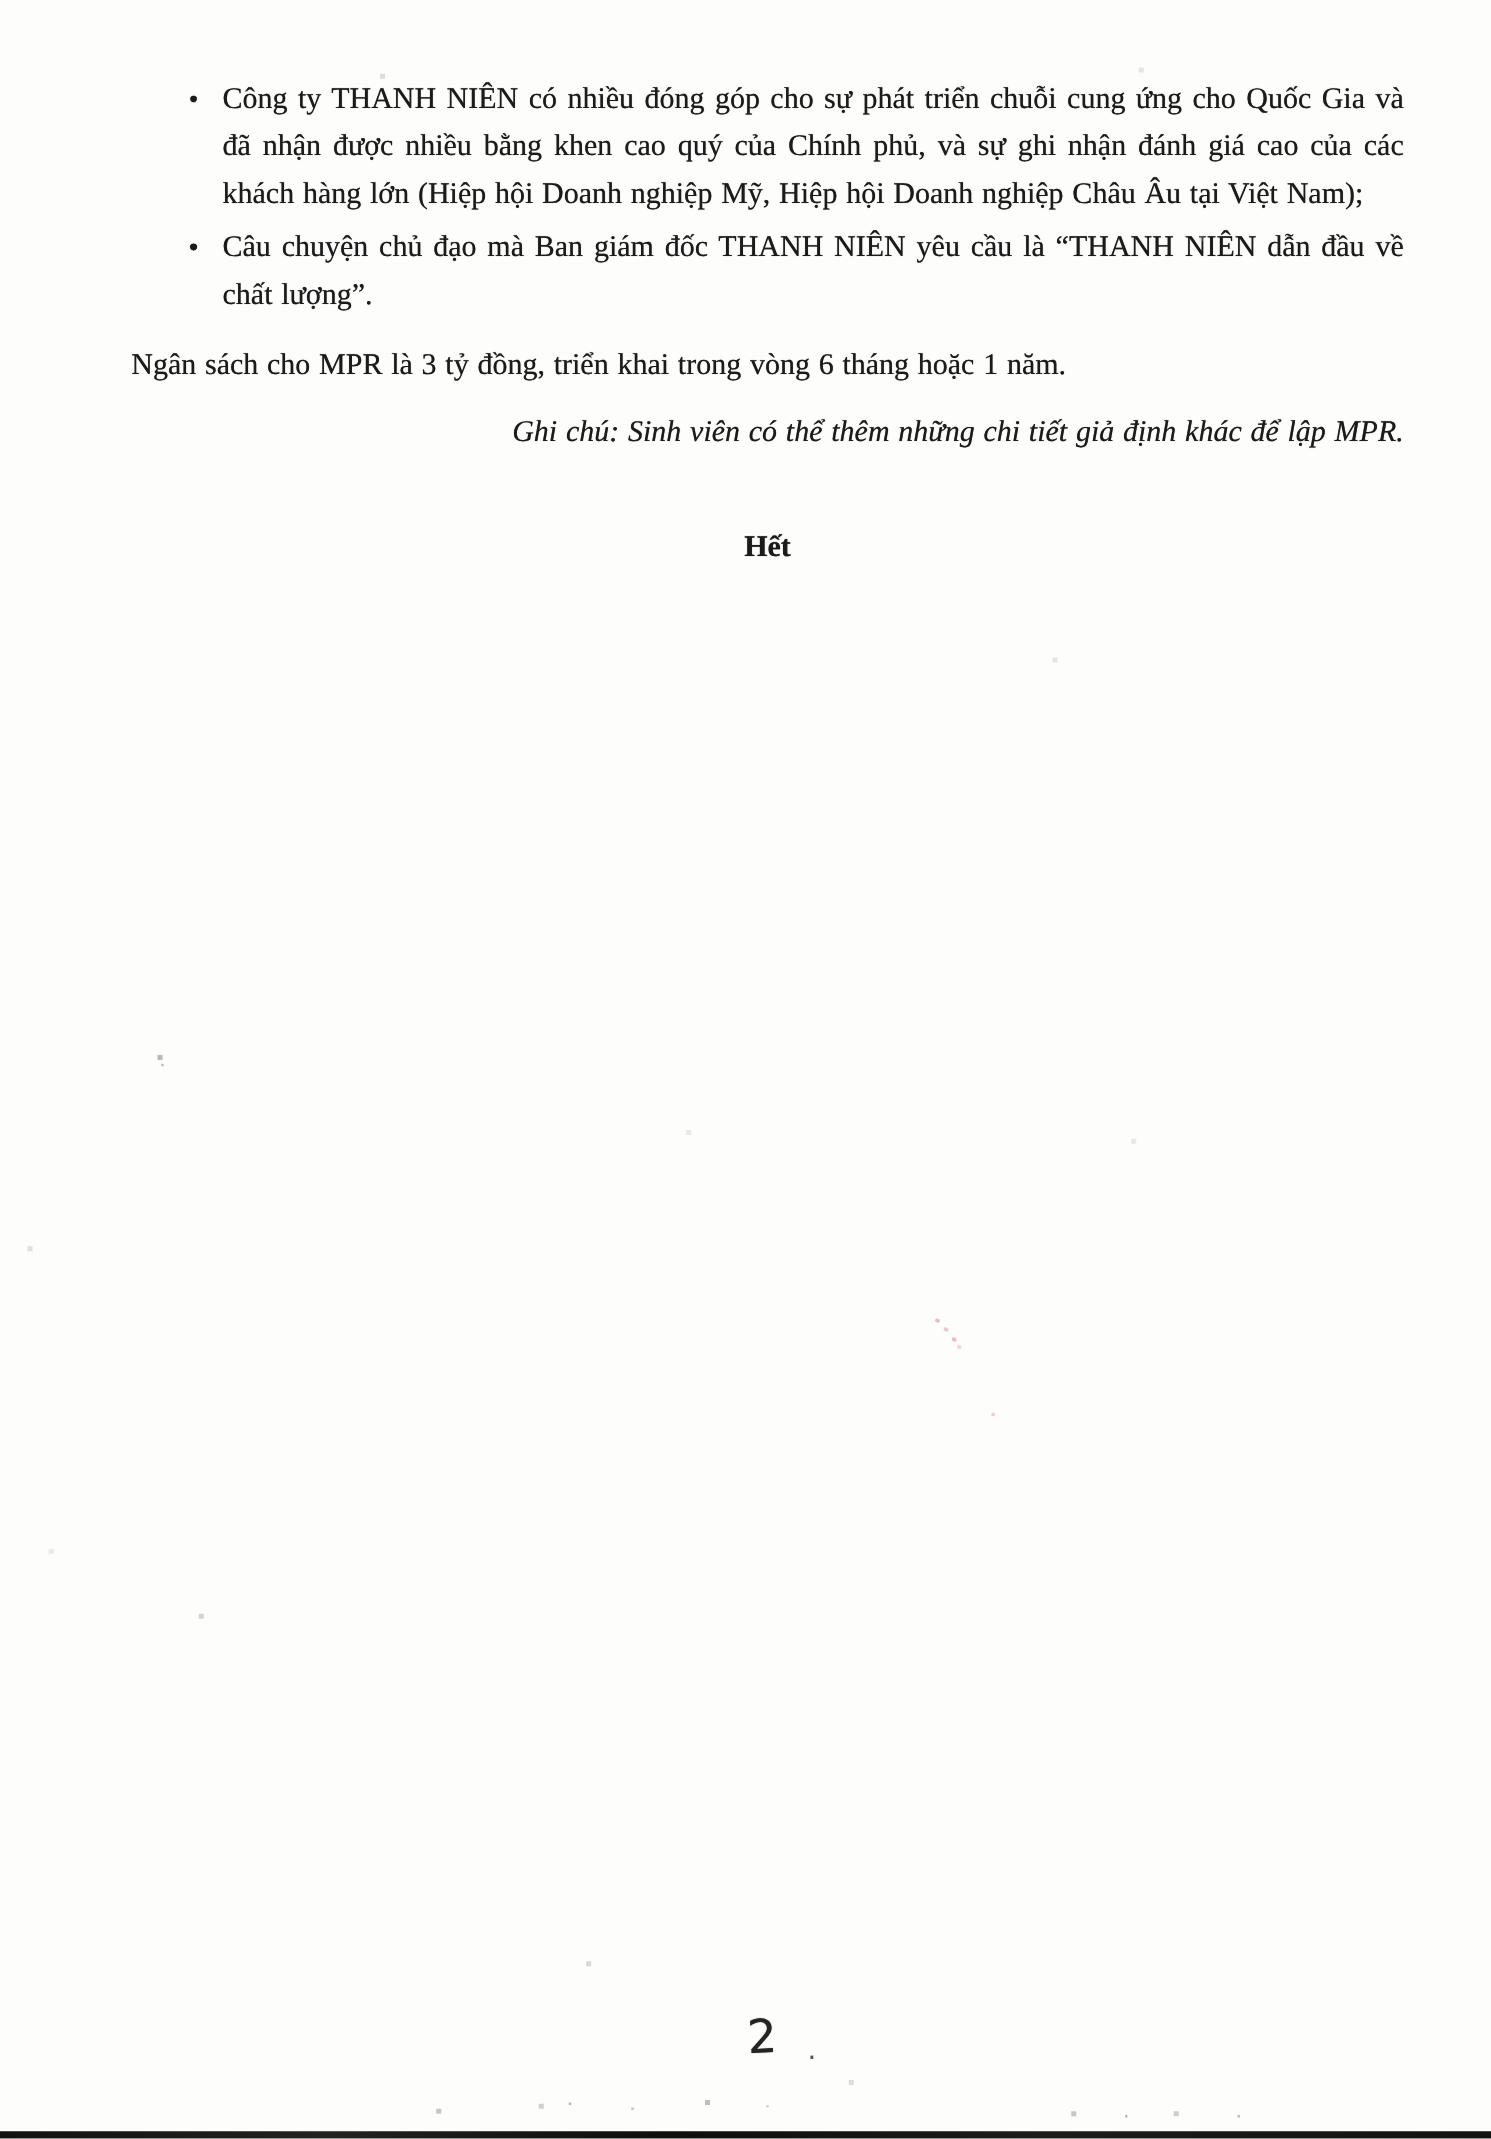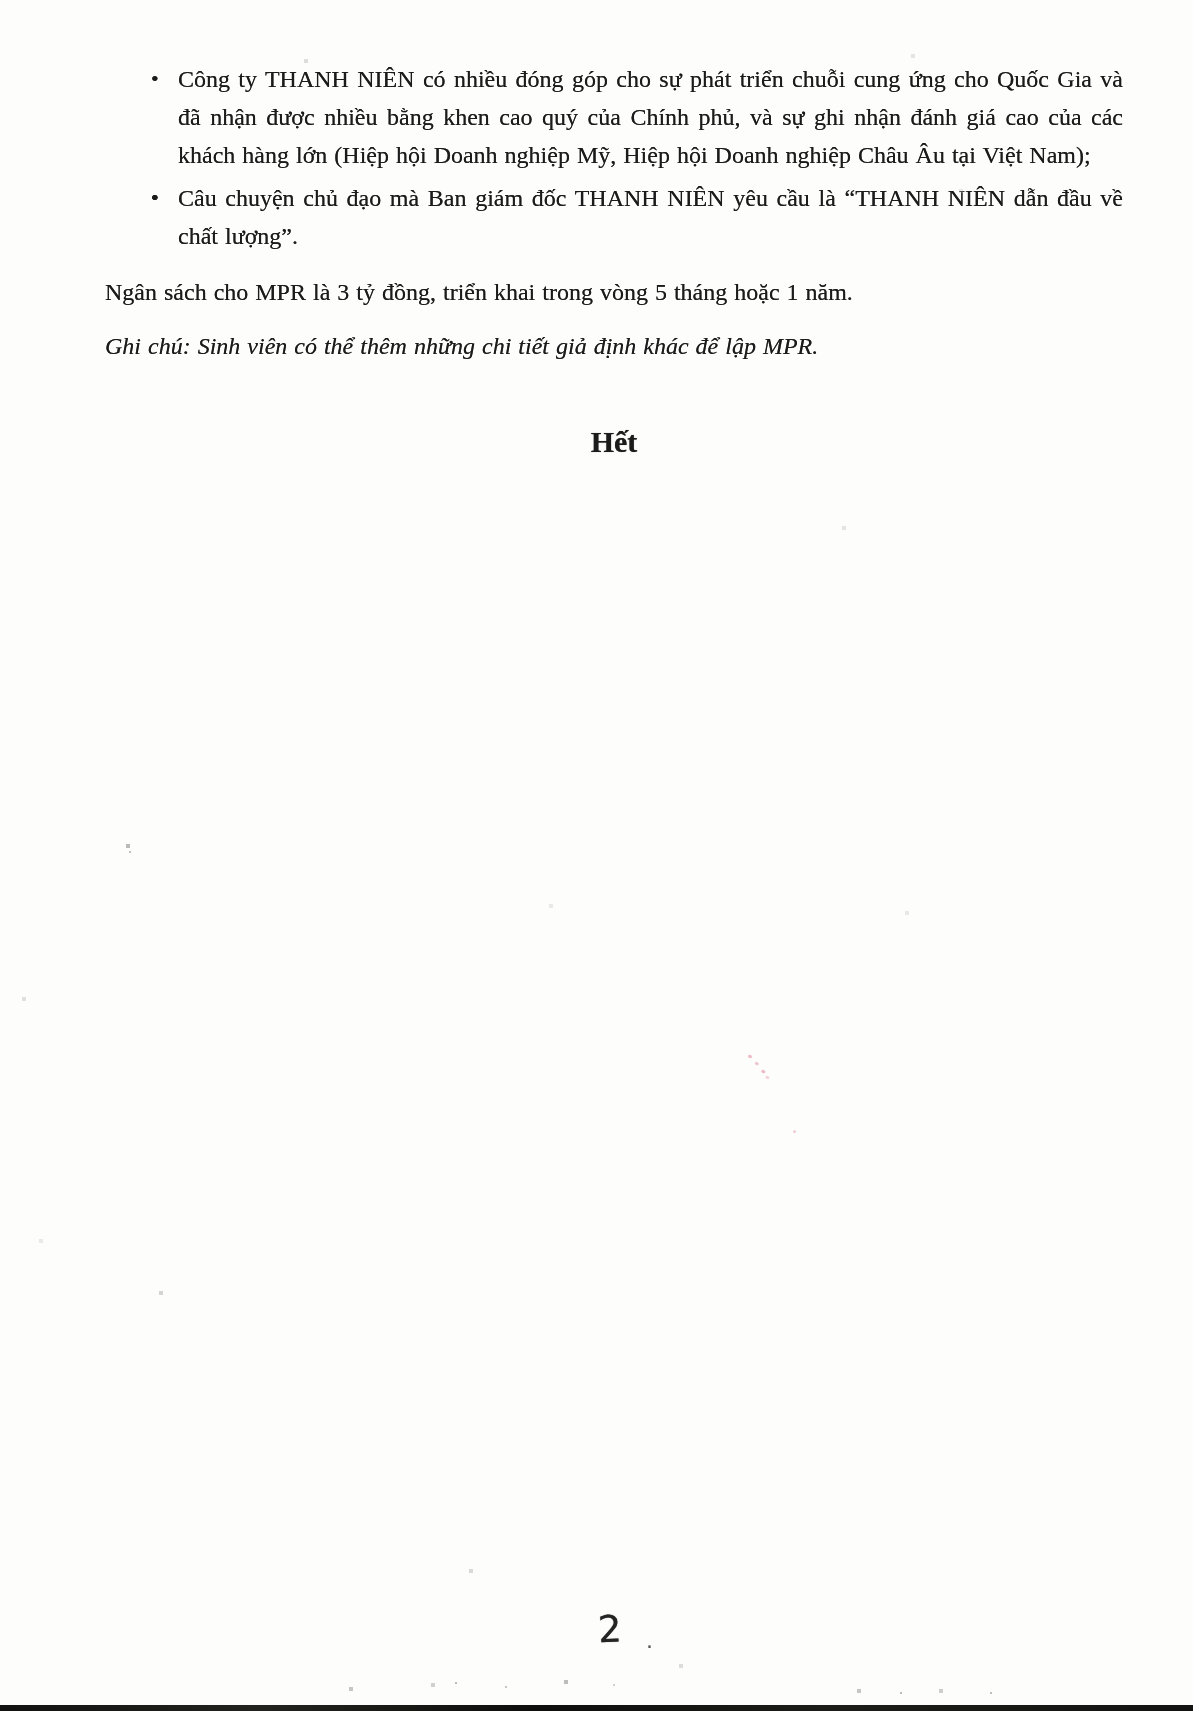--- a/index.html
+++ b/index.html
@@ -48,23 +48,24 @@
   .para {
     font-size: 24px;
     line-height: 38px;
     word-spacing: 1px;
     margin: 18px 0 0 0;
     text-shadow: 0 0 0.6px rgba(20,20,20,0.75);
   }
   .para.note {
     font-style: italic;
     margin-top: 16px;
+    text-align: right;
   }
   .end-marker {
-    font-size: 30px;
+    font-size: 24px;
     font-weight: bold;
     text-align: center;
     margin: 60px 0 0 0;
     text-shadow: 0 0 0.7px rgba(20,20,20,0.8);
   }
   .page-number {
     position: absolute;
     left: 598px;
     top: 1608px;
     font-family: "DejaVu Sans", sans-serif;
@@ -162,21 +163,21 @@
       </li>
       <li class="bullet-item">
         <span class="bullet-dot">•</span>
       </li>
       <li class="bullet-item">
         <span class="bullet-dot">•</span>
         <span>Câu chuyện chủ đạo mà Ban giám đốc THANH NIÊN yêu cầu là “THANH NIÊN dẫn đầu về chất lượng”.</span>
       </li>
     </ul>
 
-    <p class="para">Ngân sách cho MPR là 3 tỷ đồng, triển khai trong vòng 5 tháng hoặc 1 năm.</p>
+    <p class="para">Ngân sách cho MPR là 3 tỷ đồng, triển khai trong vòng 6 tháng hoặc 1 năm.</p>
 
     <p class="para note">Ghi chú: Sinh viên có thể thêm những chi tiết giả định khác để lập MPR.</p>
 
     <p class="end-marker">Hết</p>
 
   </div>
 
   <div class="page-number">2</div>
   <div class="page-number-dot">.</div>
 

